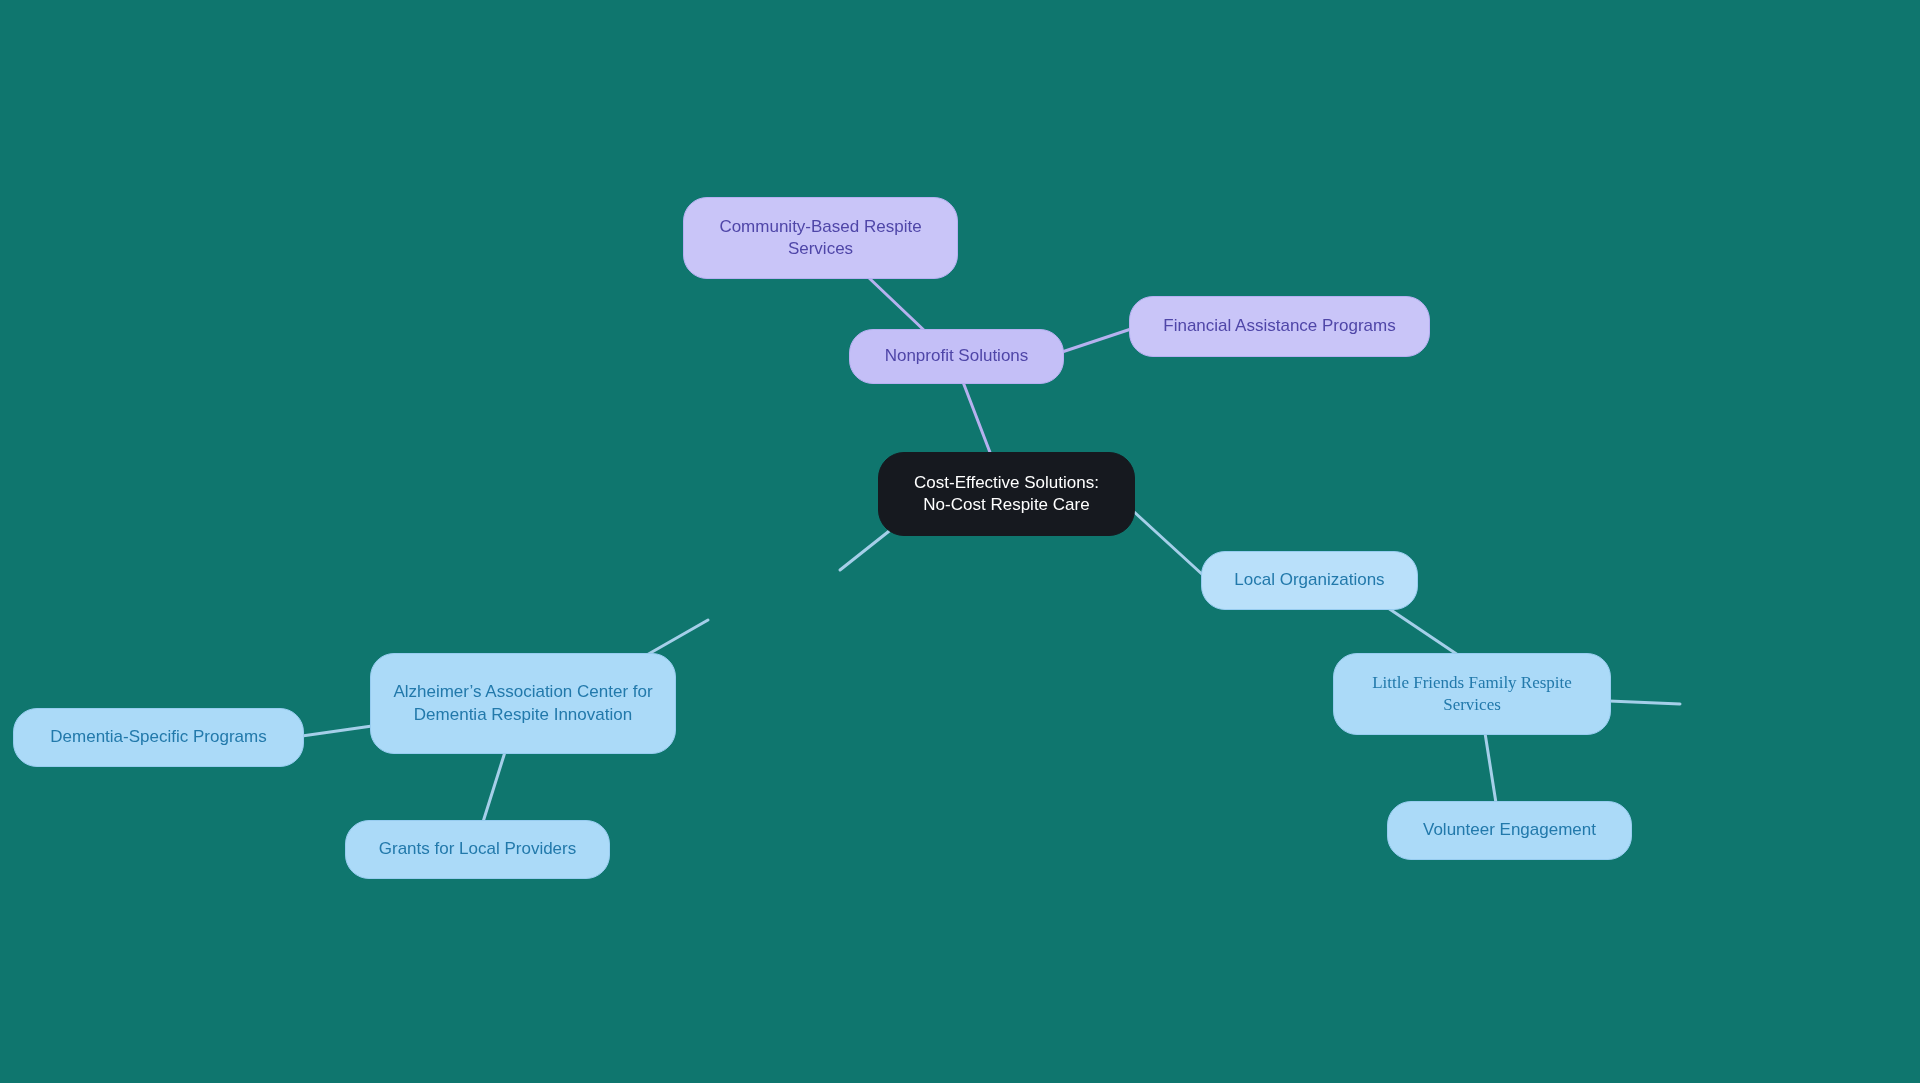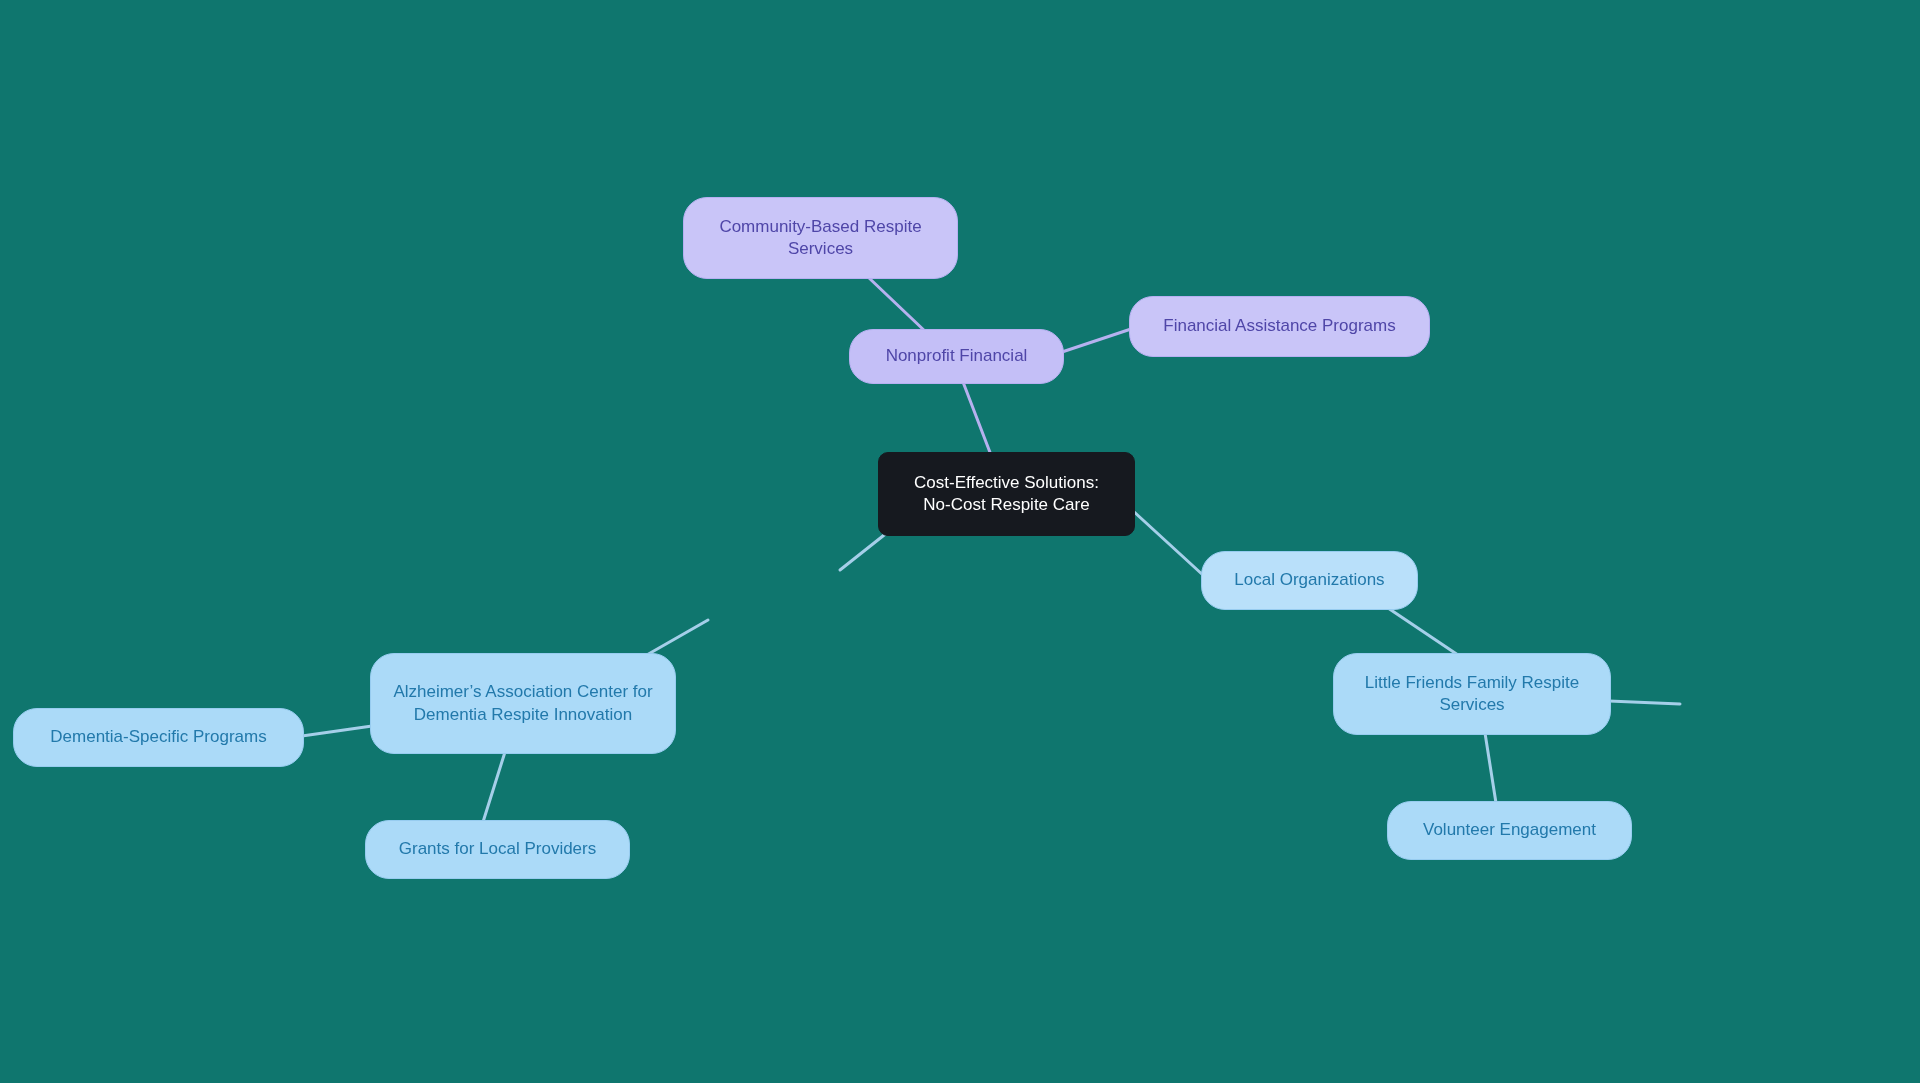--- a/index.html
+++ b/index.html
@@ -32,21 +32,21 @@
     line-height: 1.32;
     padding: 8px 20px;
     cursor: pointer;
     white-space: pre-line;
   }
 
   .node.central {
     background: #16191f;
     color: #ffffff;
     border: 1px solid #16191f;
-    border-radius: 10px;
+    border-radius: 26px;
     z-index: 3;
   }
 
   .node.purple {
     background: #c9c5f8;
     border: 1px solid #b6b0f2;
     color: #4f46a8;
   }
   .node.purple.branch {
     background: #c4bff7;
@@ -84,46 +84,46 @@
 
   <div class="node purple" style="left:683px; top:197px; width:275px; height:82px;">
     <span>Community-Based Respite Services</span>
   </div>
 
   <div class="node purple" style="left:1129px; top:296px; width:301px; height:61px;">
     <span>Financial Assistance Programs</span>
   </div>
 
   <div class="node purple branch" style="left:849px; top:329px; width:215px; height:55px;">
-    <span>Nonprofit Financial</span>
+    <span>Nonprofit Solutions</span>
   </div>
 
   <div class="node central" style="left:878px; top:452px; width:257px; height:84px;">
     <span>Cost-Effective Solutions:
 No-Cost Respite Care</span>
   </div>
 
 
   <div class="node blue" style="left:370px; top:653px; width:306px; height:101px;">
     <span>Alzheimer’s Association Center for Dementia Respite Innovation</span>
   </div>
 
   <div class="node blue" style="left:13px; top:708px; width:291px; height:59px;">
     <span>Dementia-Specific Programs</span>
   </div>
 
-  <div class="node blue" style="left:365px; top:820px; width:265px; height:59px;">
+  <div class="node blue" style="left:345px; top:820px; width:265px; height:59px;">
     <span>Grants for Local Providers</span>
   </div>
 
   <div class="node blue branch" style="left:1201px; top:551px; width:217px; height:59px;">
     <span>Local Organizations</span>
   </div>
 
-  <div class="node blue" style="left:1333px; top:653px; width:278px; height:82px;">
+  <div class="node blue" style="left:1333px; top:653px; width:278px; height:82px;font-family:Liberation Serif, serif;">
     <span>Little Friends Family Respite Services</span>
   </div>
 
 
   <div class="node blue" style="left:1387px; top:801px; width:245px; height:59px;">
     <span>Volunteer Engagement</span>
   </div>
 
 </div>
 

